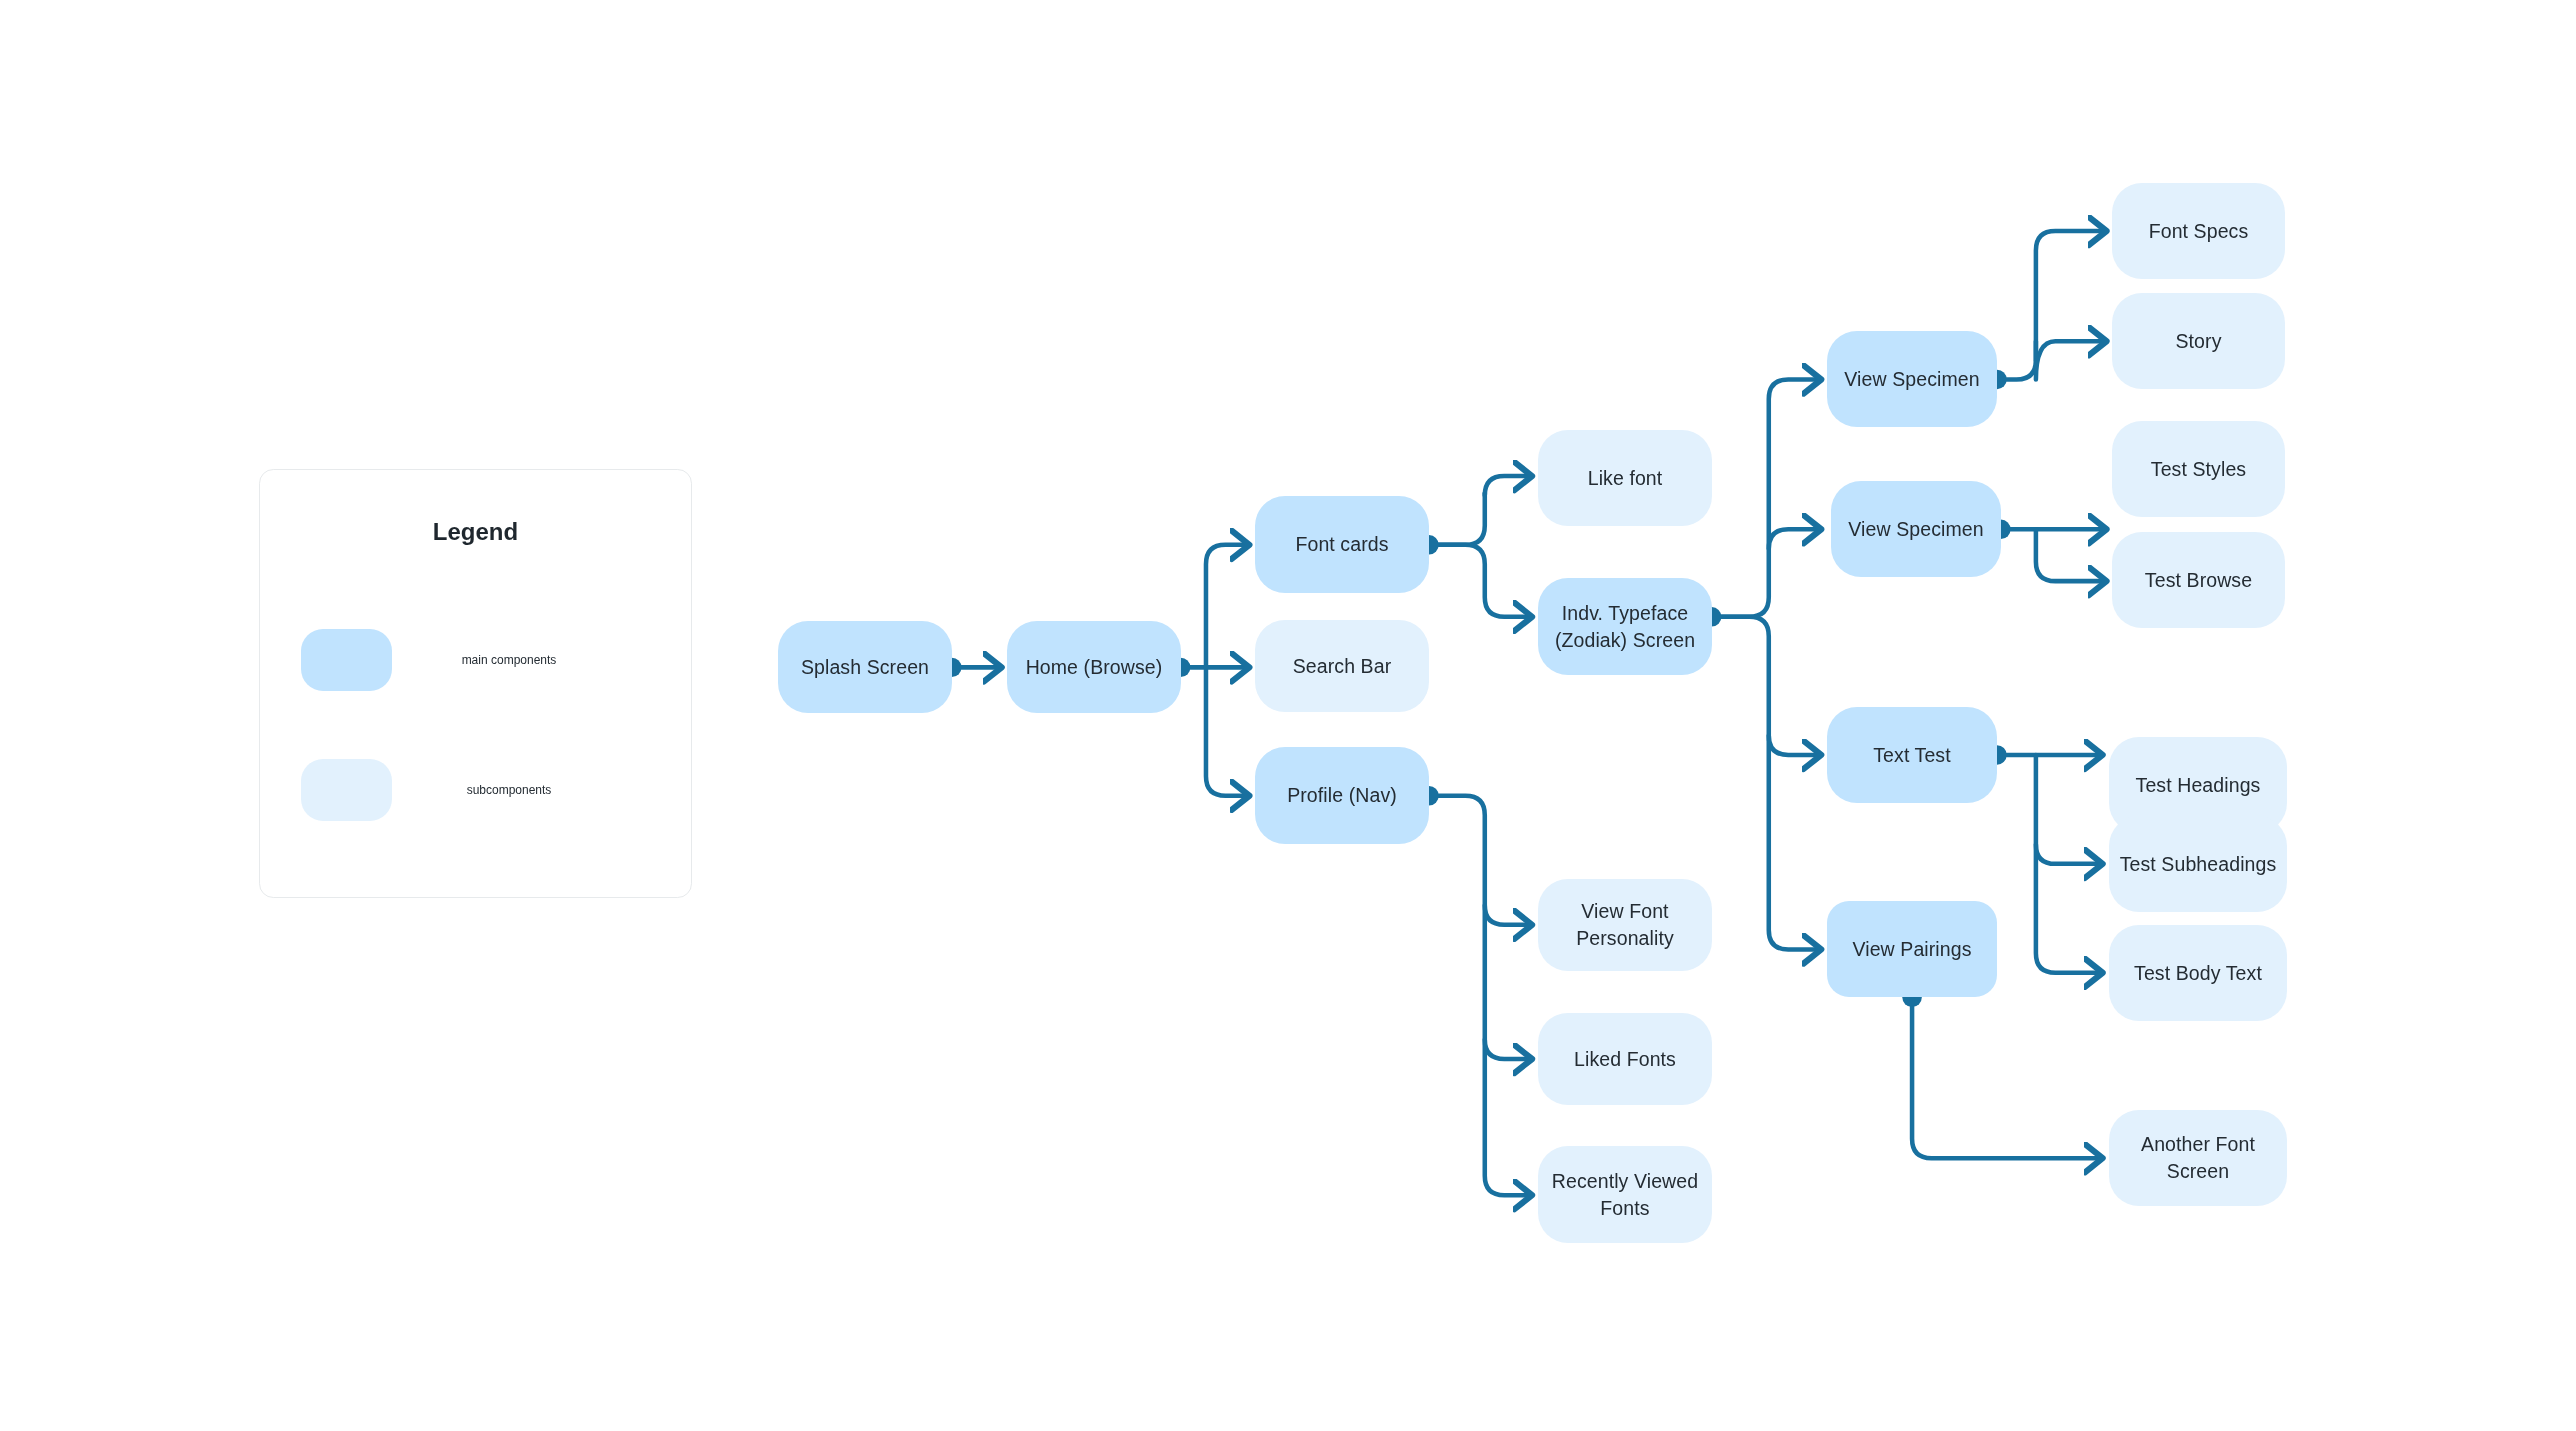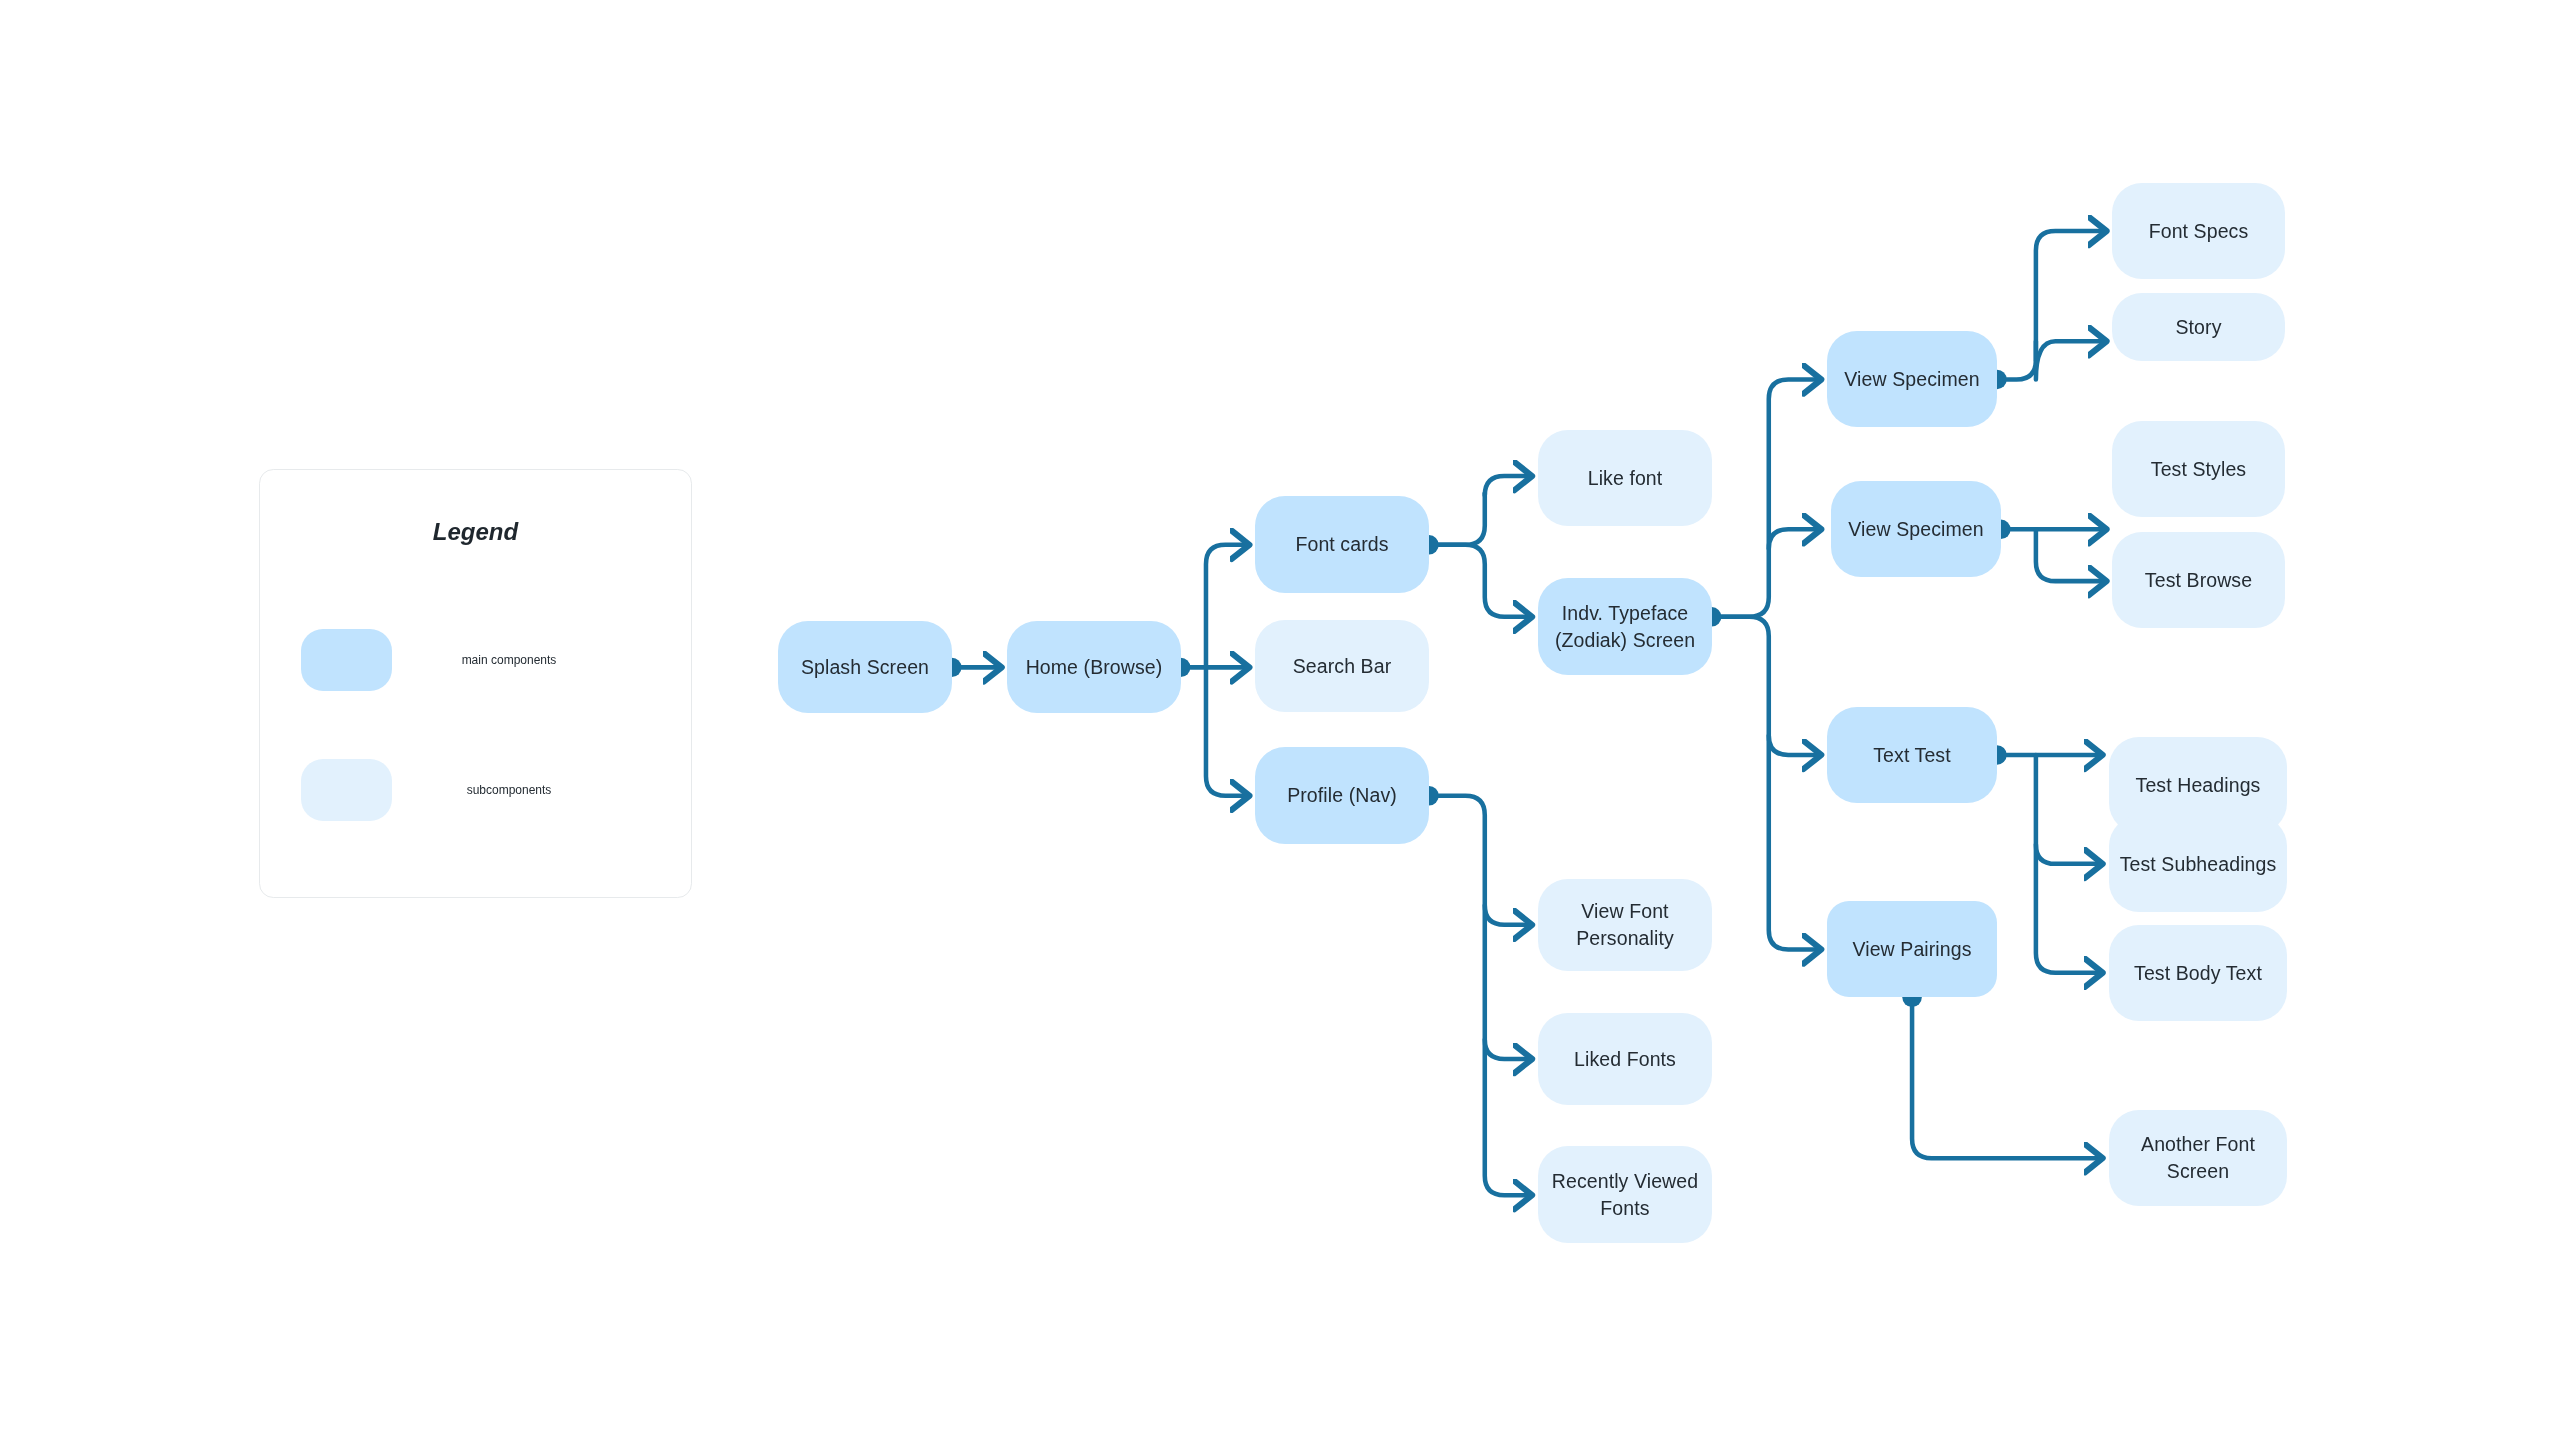--- a/index.html
+++ b/index.html
@@ -38,21 +38,20 @@
     background:#ffffff;
     border:1.9px solid #e7eaec;
     border-radius:14.3px;
     box-sizing:border-box;
   }
   #legend .legend-title{
     position:absolute;left:0;top:48px;width:100%;
     text-align:center;
     font-size:24px;font-weight:bold;color:#1f272e;
     font-family:"Liberation Sans", sans-serif;
-    font-style:italic;
   }
   .legend-row{position:absolute;display:flex;align-items:center;}
   .legend-swatch{width:91px;height:62px;border-radius:22px;flex:none;}
   .legend-swatch.main{background:#c0e3fe;}
   .legend-swatch.sub{background:#e2f1fd;}
   .legend-label{
     font-size:12px;color:#242c33;line-height:1.35;
     text-align:center;width:162px;margin-left:36px;
     font-family:"Liberation Sans", sans-serif;
   }
@@ -207,21 +206,21 @@
       <div class="node main" style="left: 1827px; top: 901px; width: 170px; height: 96px; border-radius: 22px;">
         <div>
           <span>View Pairings</span>
         </div>
       </div>
       <div class="node sub" style="left: 2112px; top: 183px; width: 173px; height: 96px;">
         <div>
           <span>Font Specs</span>
         </div>
       </div>
-      <div class="node sub" style="left: 2112px; top: 293px; width: 173px; height: 68px;">
+      <div class="node sub" style="left: 2112px; top: 293px; width: 173px; height: 96px;">
         <div>
           <span>Story</span>
         </div>
       </div>
       <div class="node sub" style="left: 2112px; top: 421px; width: 173px; height: 96px;">
         <div>
           <span>Test Styles</span>
         </div>
       </div>
       <div class="node sub" style="left: 2112px; top: 532px; width: 173px; height: 96px;">

